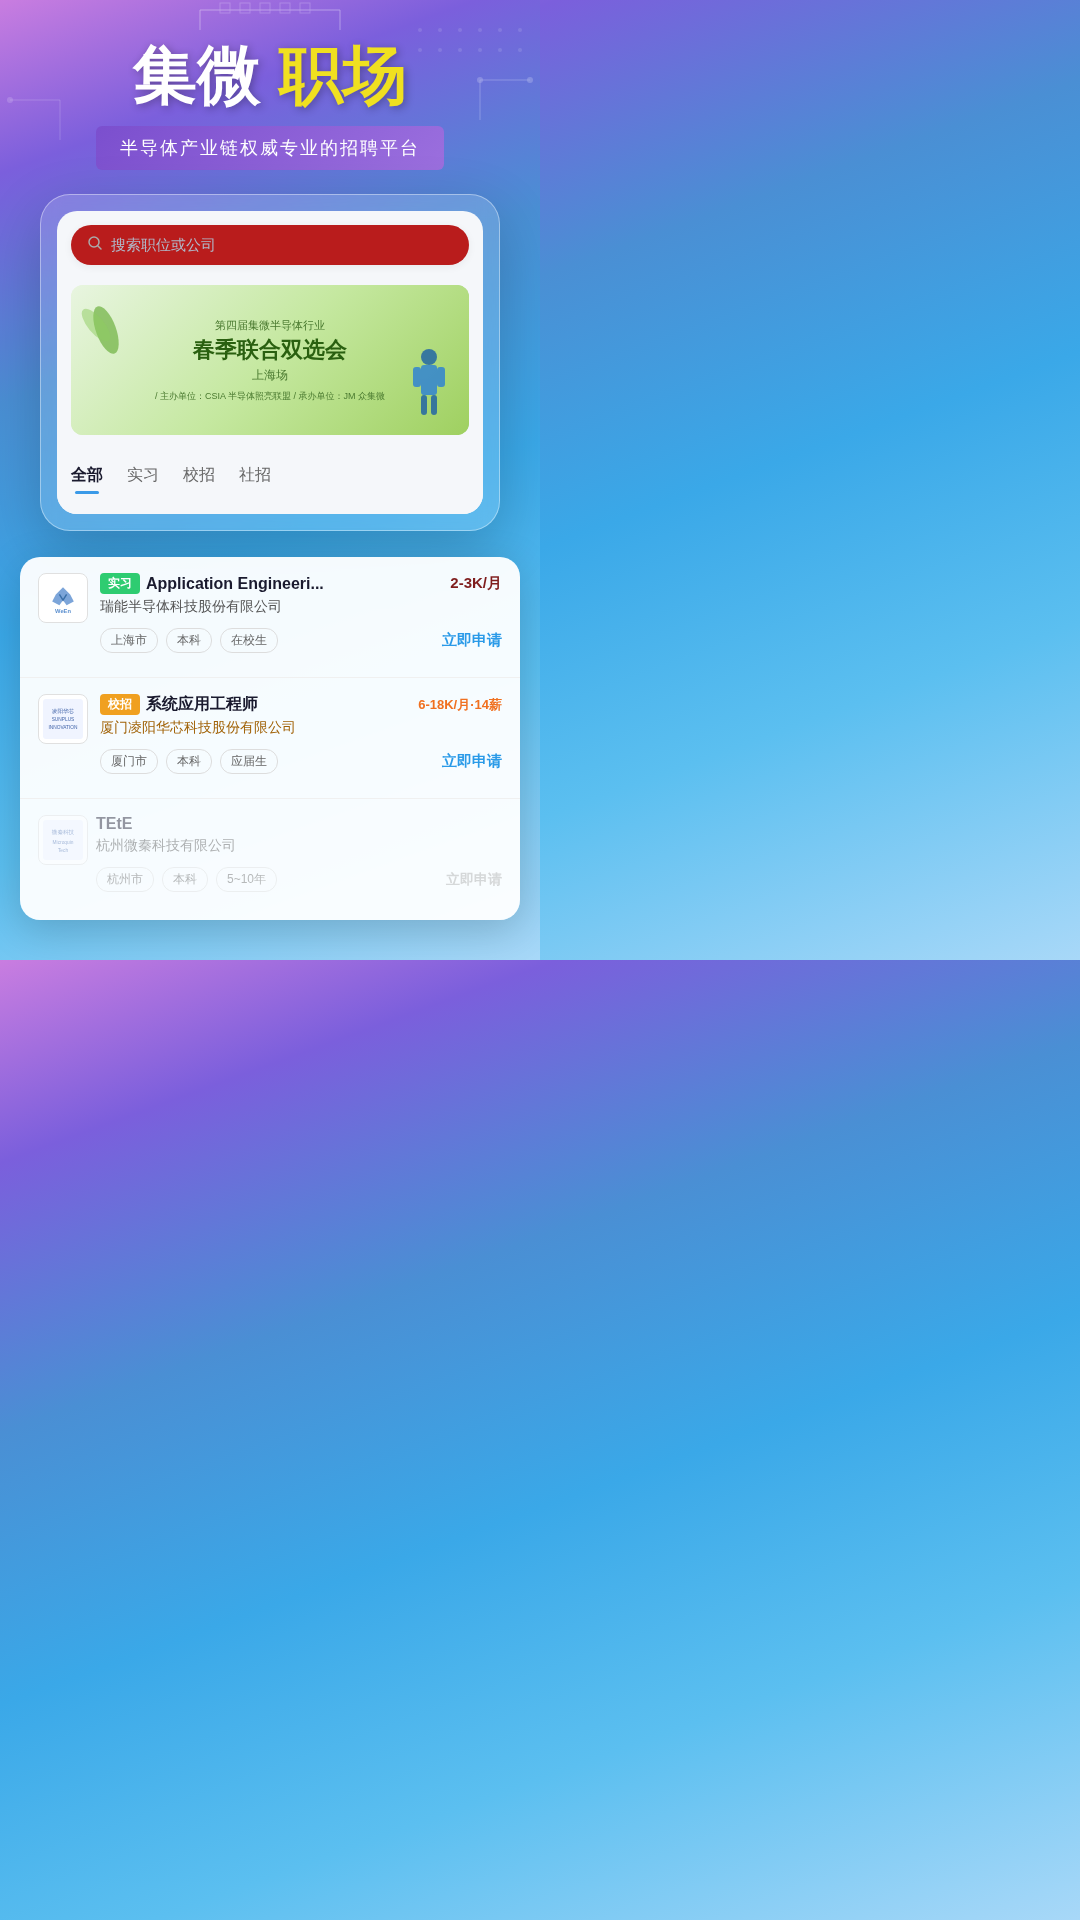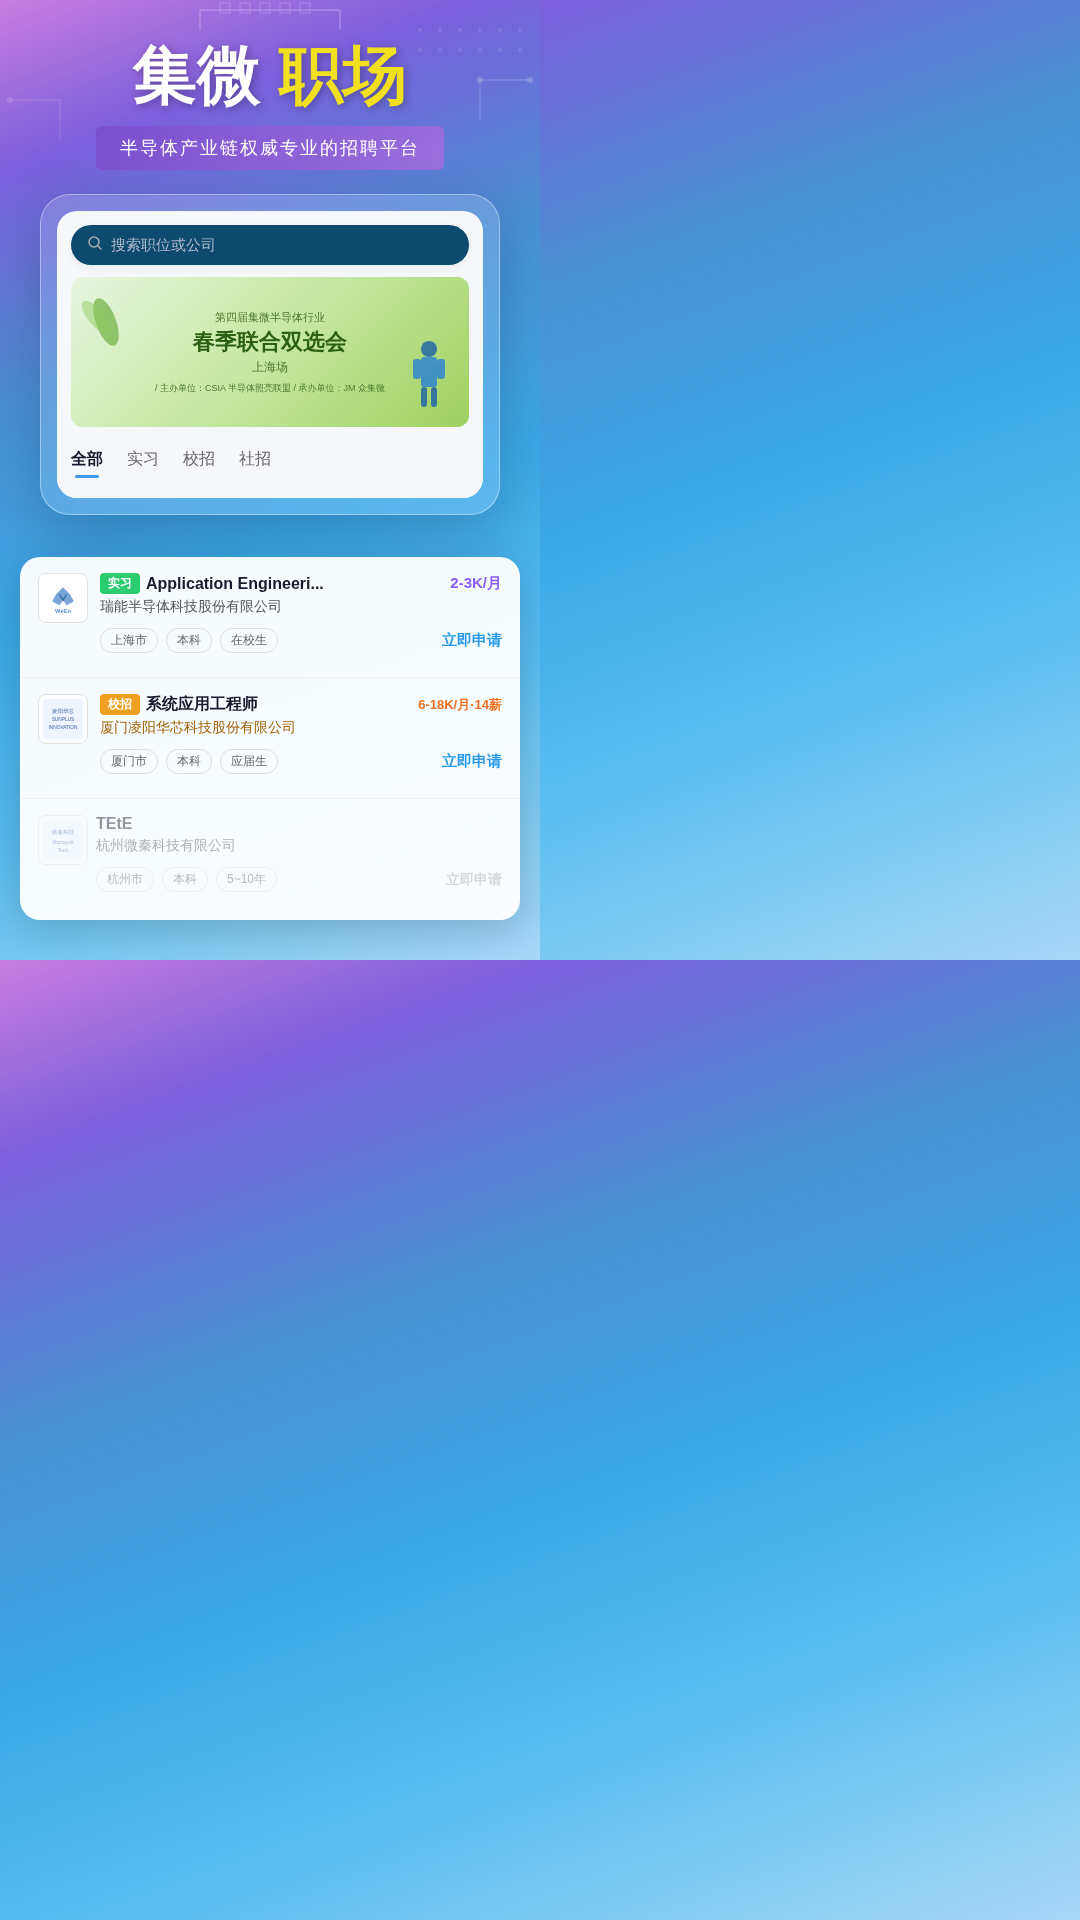--- a/index.html
+++ b/index.html
@@ -67,21 +67,21 @@
     }
 
     .phone-inner {
       background: #f5f7fa;
       border-radius: 20px;
       overflow: hidden;
     }
 
     
     .search-bar {
-      background: #0c4a6e;
+      background: #b91c1c;
       margin: 14px 14px 0;
       border-radius: 20px;
       display: flex;
       align-items: center;
       padding: 10px 16px;
       box-shadow: 0 2px 8px rgba(0,0,0,0.06);
     }
 
     .search-icon-wrap {
       color: #aaa;
@@ -89,21 +89,21 @@
       margin-right: 8px;
     }
 
     .search-placeholder {
       color: #b0b8c8;
       font-size: 15px;
     }
 
     
     .banner-wrap {
-      margin: 12px 14px;
+      margin: 20px 14px;
       border-radius: 12px;
       overflow: hidden;
       height: 150px;
       background: linear-gradient(135deg, #e8f5e0 0%, #c8e8b0 40%, #a0d080 100%);
       position: relative;
       display: flex;
       align-items: center;
       justify-content: center;
     }
 
@@ -432,21 +432,21 @@
           <svg class="ween-logo-svg" viewBox="0 0 50 50" fill="none" xmlns="http://www.w3.org/2000/svg">
             <path d="M25 10 L15 20 L10 30 L20 35 L25 28 L30 35 L40 30 L35 20 Z" fill="#5b8fcf" opacity="0.8"></path>
             <path d="M20 20 L25 28 L30 20" stroke="#3a6fa8" stroke-width="2" fill="none"></path>
             <text x="25" y="46" text-anchor="middle" font-size="8" fill="#5b8fcf" font-weight="600">WeEn</text>
           </svg>
         </div>
         <div style="flex:1;">
           <div class="card-title-line">
             <span class="badge-internship">实习</span>
             <span class="job-title" style="font-size:16px;">Application Engineeri...</span>
-            <span style="color:#8b5cf6;font-weight:700;font-size:15px;">2-3K/月</span>
+            <span style="color:#7f1d1d;font-weight:700;font-size:15px;">2-3K/月</span>
           </div>
           <div class="company-name" style="margin-top:4px;font-size:14px;color:#555;">瑞能半导体科技股份有限公司</div>
           <div class="card-tags-line">
             <span class="tag-pill">上海市</span>
             <span class="tag-pill">本科</span>
             <span class="tag-pill">在校生</span>
             <button class="apply-btn-blue">立即申请</button>
           </div>
         </div>
       </div>

